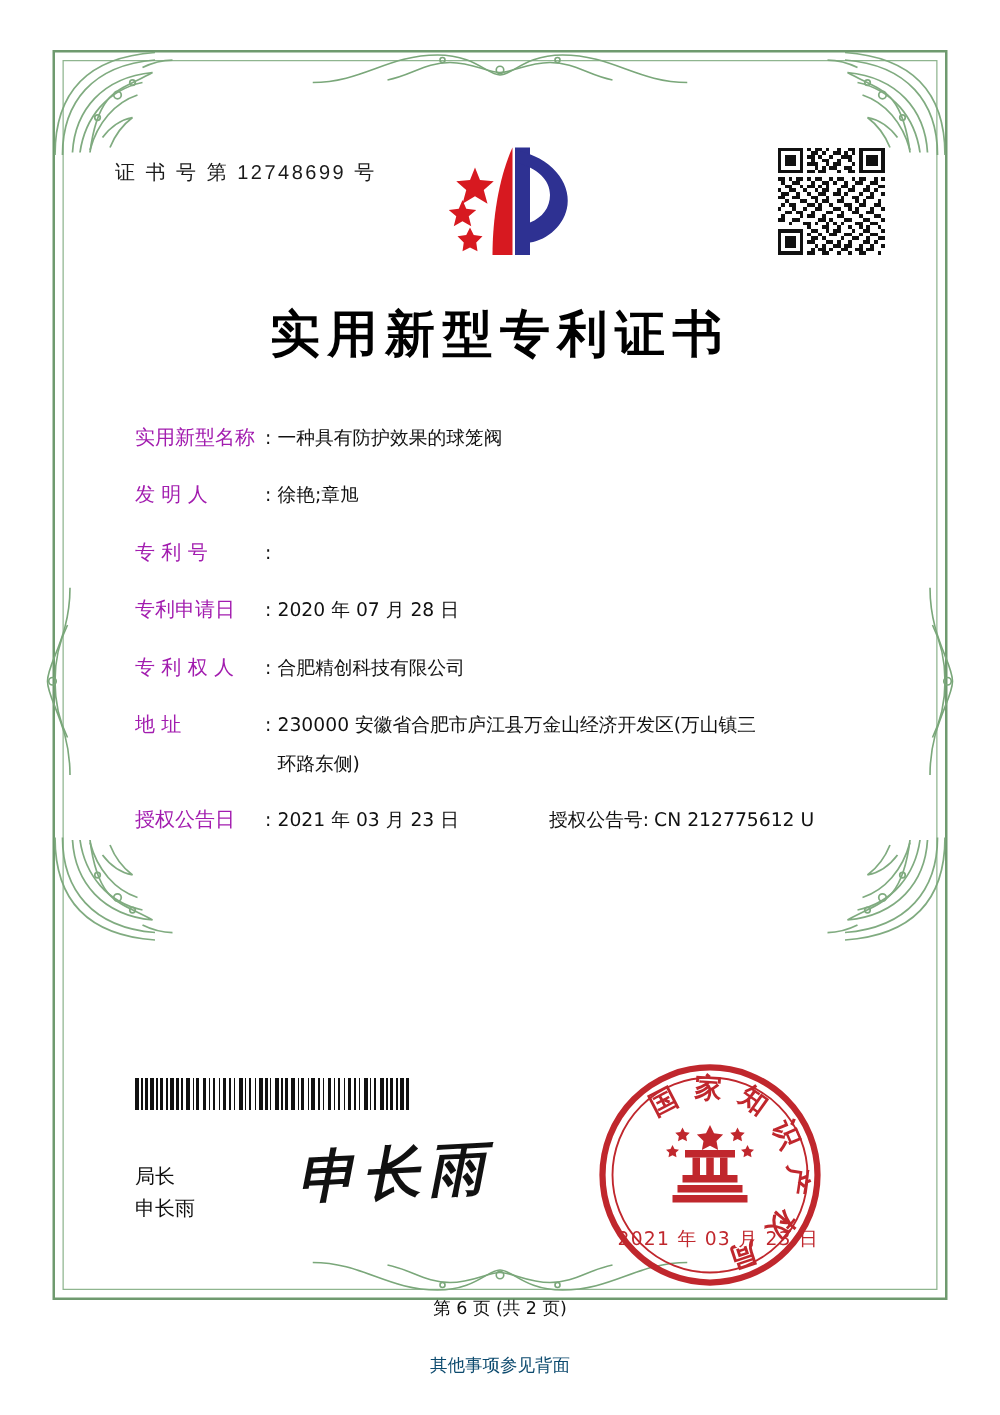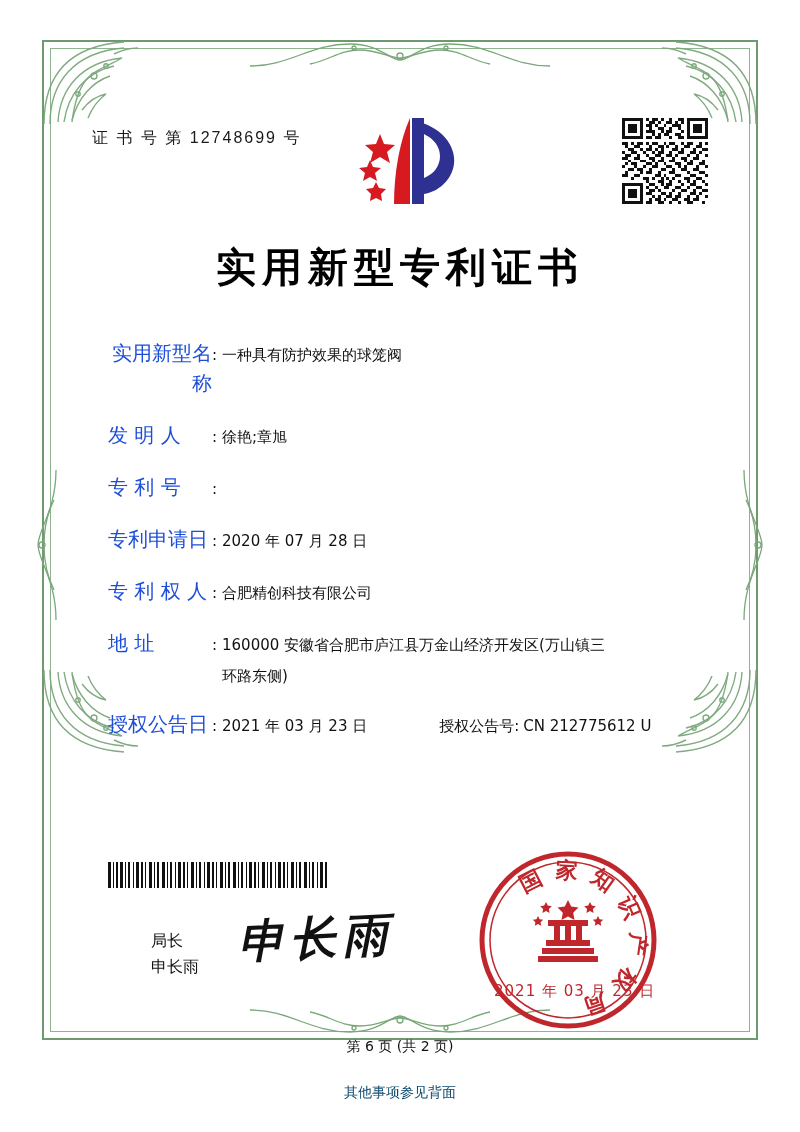--- a/index.html
+++ b/index.html
@@ -110,23 +110,22 @@
     align-items: baseline;
     margin-bottom: 22px;
     line-height: 1.5;
   }
   .field-label {
     width: 104px;
     flex: 0 0 104px;
     display: flex;
     justify-content: space-between;
     font-family: "DejaVu Sans", "Liberation Sans", sans-serif;
-    font-size: 20px;
-    color: #1d4ed8;
-    text-align: right;
+    font-size: 16px;
+    color: #a21caf;
   }
   .field-colon {
     flex: 0 0 10px;
     font-family: "DejaVu Sans", "Liberation Sans", sans-serif;
     font-size: 15px;
   }
   .field-value {
     flex: 1 1 auto;
     font-family: "DejaVu Sans", "Liberation Sans", sans-serif;
     font-size: 15px;
@@ -165,21 +164,20 @@
   }
   .barcode svg { width: 100%; height: 100%; display: block; }
 
   
   .sign-label {
     position: absolute;
     left: 108px; top: 928px;
     font-size: 16px;
     line-height: 1.6;
     font-family: "DejaVu Sans", "Liberation Sans", sans-serif;
-    margin-left: 43px;
   }
   .sign-script {
     position: absolute;
     left: 238px; top: 908px;
     font-size: 46px;
     font-family: "DejaVu Serif", serif;
     letter-spacing: 6px;
     color: #111;
     transform: rotate(-3deg);
     font-style: italic;
@@ -569,21 +567,21 @@
     <div class="field-row">
       <div class="field-label">专 利 权 人</div>
       <div class="field-colon">:</div>
       <div class="field-value">合肥精创科技有限公司</div>
     </div>
 
     <div class="field-row">
       <div class="field-label">地 址</div>
       <div class="field-colon">:</div>
       <div class="field-value">
-        <span>160000 安徽省合肥市庐江县万金山经济开发区(万山镇三</span>
+        <span>230000 安徽省合肥市庐江县万金山经济开发区(万山镇三</span>
         <span class="sub">环路东侧)</span>
       </div>
     </div>
 
     <div class="field-row">
       <div class="field-label">授权公告日</div>
       <div class="field-colon">:</div>
       <div class="field-value two-col">
         <span>2021 年 03 月 23 日</span>
         <span class="col2">

